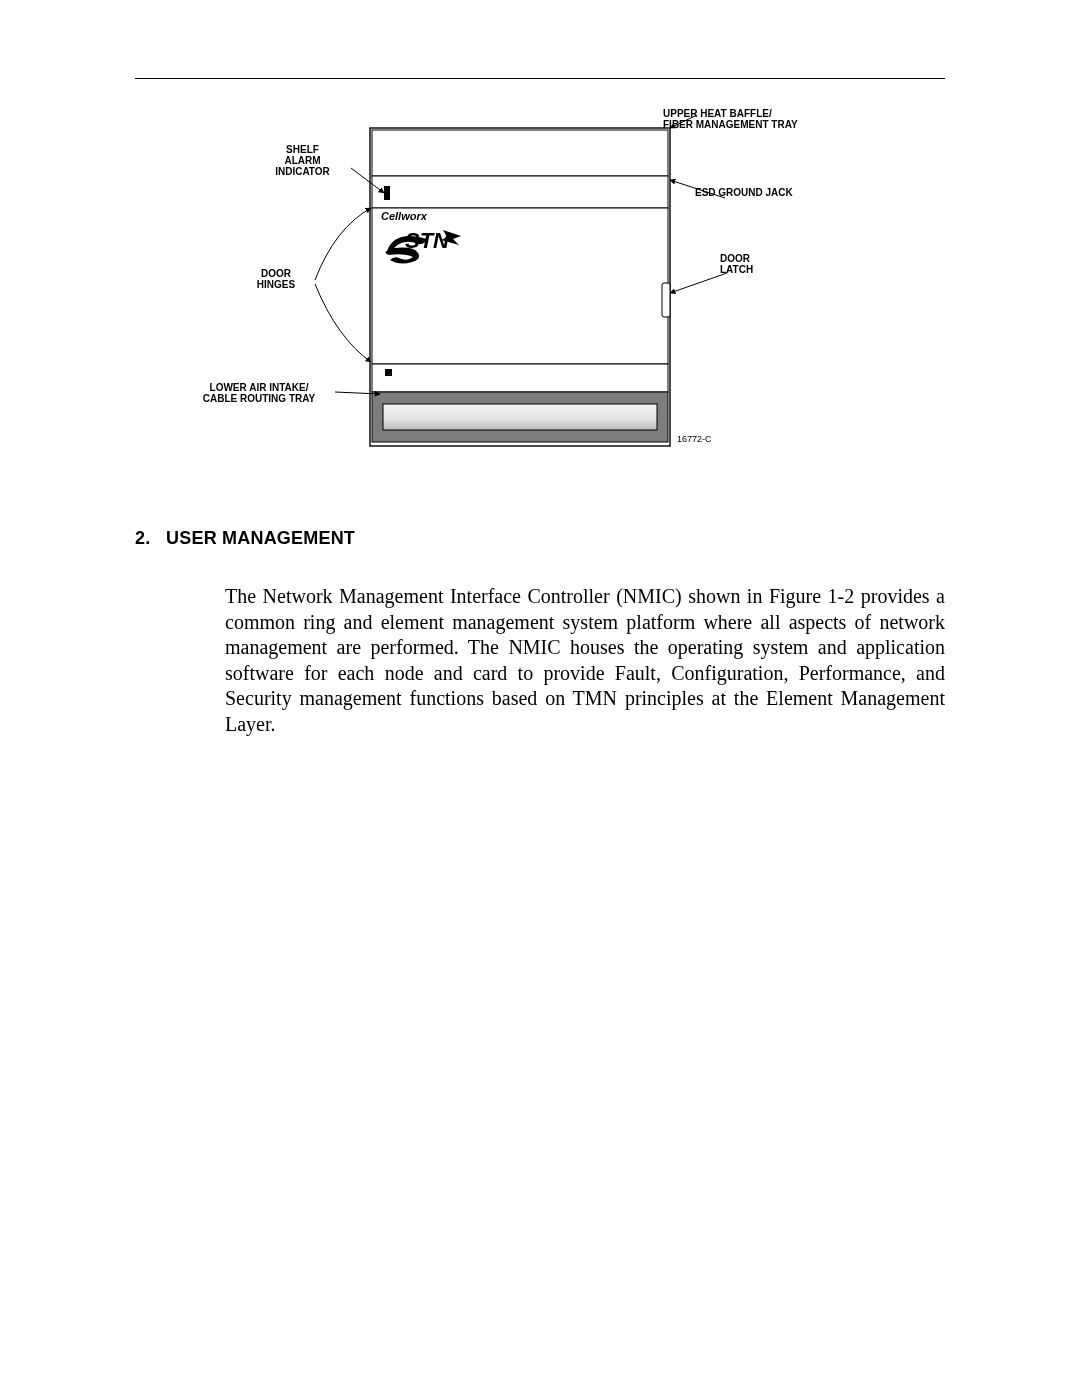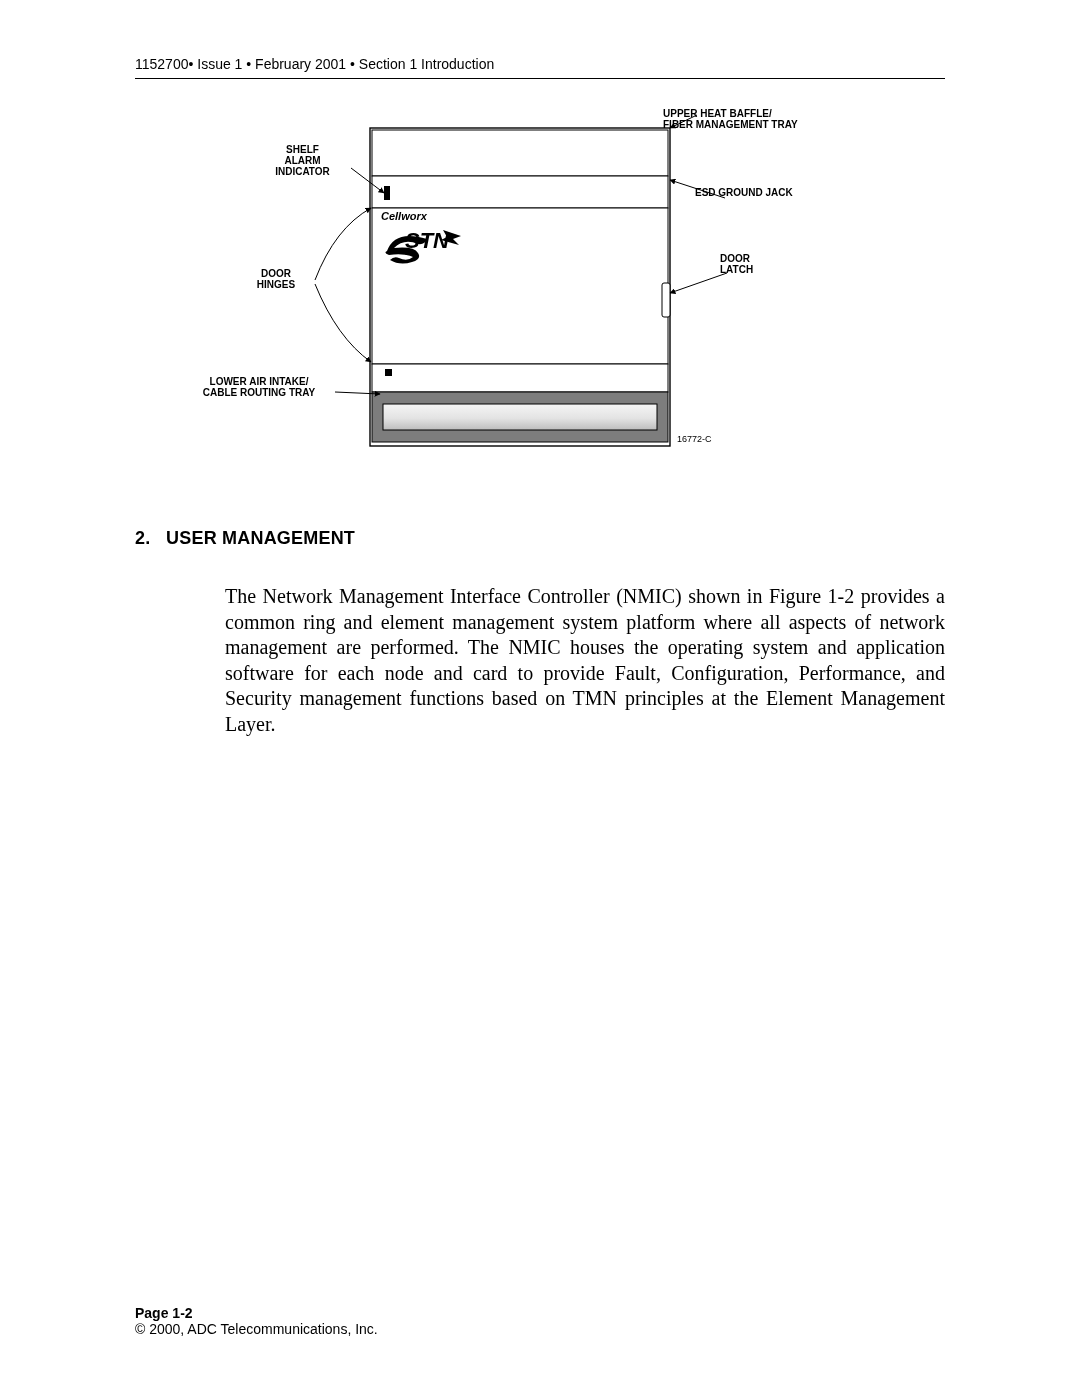--- a/index.html
+++ b/index.html
@@ -19,21 +19,20 @@
   .lbl.center{text-align:left}
   .small-id{position:absolute;font:9px Arial,Helvetica,sans-serif;color:#000}
   .logo{font:italic 700 11px Arial,Helvetica,sans-serif}
   svg{overflow:visible}
 </style>
 </head>
 <body>
 
 <div class="page">
 
-  <div class="header-line">1152700• Issue 1 • February 2001 • Section 1 Introduction</div>
   <div class="header-rule"></div>
 
   <div class="figure-wrap">
     
     <svg width="560" height="340" viewBox="0 0 560 340">
 
       <rect x="105" y="20" width="300" height="318" fill="#fff" stroke="#000" stroke-width="1.4"></rect>
 
       <rect x="107" y="22" width="296" height="46" fill="#fff" stroke="#000" stroke-width="1"></rect>
 
@@ -80,33 +79,29 @@
       <g>
         <path d="M122,143 q8,-22 40,-12 q-2,6 -9,5 q-14,-6 -24,4 q20,-2 24,5 q4,6 -6,9 q-12,4 -22,-2 q4,-4 9,-2 q8,4 14,-1 q-9,-4 -24,-2 q-6,-2 -2,-4 z" fill="#000"></path>
         <text x="140" y="140" font-family="Arial Black, Arial" font-weight="900" font-style="italic" font-size="22">STN</text>
         <path d="M178,122 l18,6 l-8,3 l6,6 l-18,-5 l6,-3 z" fill="#000"></path>
       </g>
     </svg>
 
     
     <div class="lbl left" style="left:-10px; top:36px; width:95px">SHELF<br>ALARM<br>INDICATOR</div>
     <div class="lbl left" style="left:-25px; top:160px; width:72px">DOOR<br>HINGES</div>
-    <div class="lbl left" style="left:-80px; top:268px; width:148px">LOWER AIR INTAKE/<br>CABLE ROUTING TRAY</div>
+    <div class="lbl left" style="left:-80px; top:274px; width:148px">LOWER AIR INTAKE/<br>CABLE ROUTING TRAY</div>
     <div class="lbl center" style="left:398px; top:0px; width:170px">UPPER HEAT BAFFLE/<br>FIBER MANAGEMENT TRAY</div>
     <div class="lbl right" style="left:430px; top:79px">ESD GROUND JACK</div>
     <div class="lbl center" style="left:455px; top:145px; width:60px">DOOR<br>LATCH</div>
     <div class="small-id" style="left:412px; top:326px">16772-C</div>
 
   </div>
 
   <div class="section-heading">
     <span>2.</span>&nbsp;&nbsp;
     <span>USER MANAGEMENT</span>
   </div>
 
   <div class="body-text">The Network Management Interface Controller (NMIC) shown in Figure 1-2 provides a common ring and element management system platform where all aspects of network management are performed. The NMIC houses the operating system and application software for each node and card to provide Fault, Configuration, Performance, and Security management functions based on TMN principles at the Element Management Layer.</div>
 
-  <div class="footer">
-    <div class="pg">Page 1-2</div>
-    <div>© 2000, ADC Telecommunications, Inc.</div>
-  </div>
 
 </div>
 
 </body></html>

